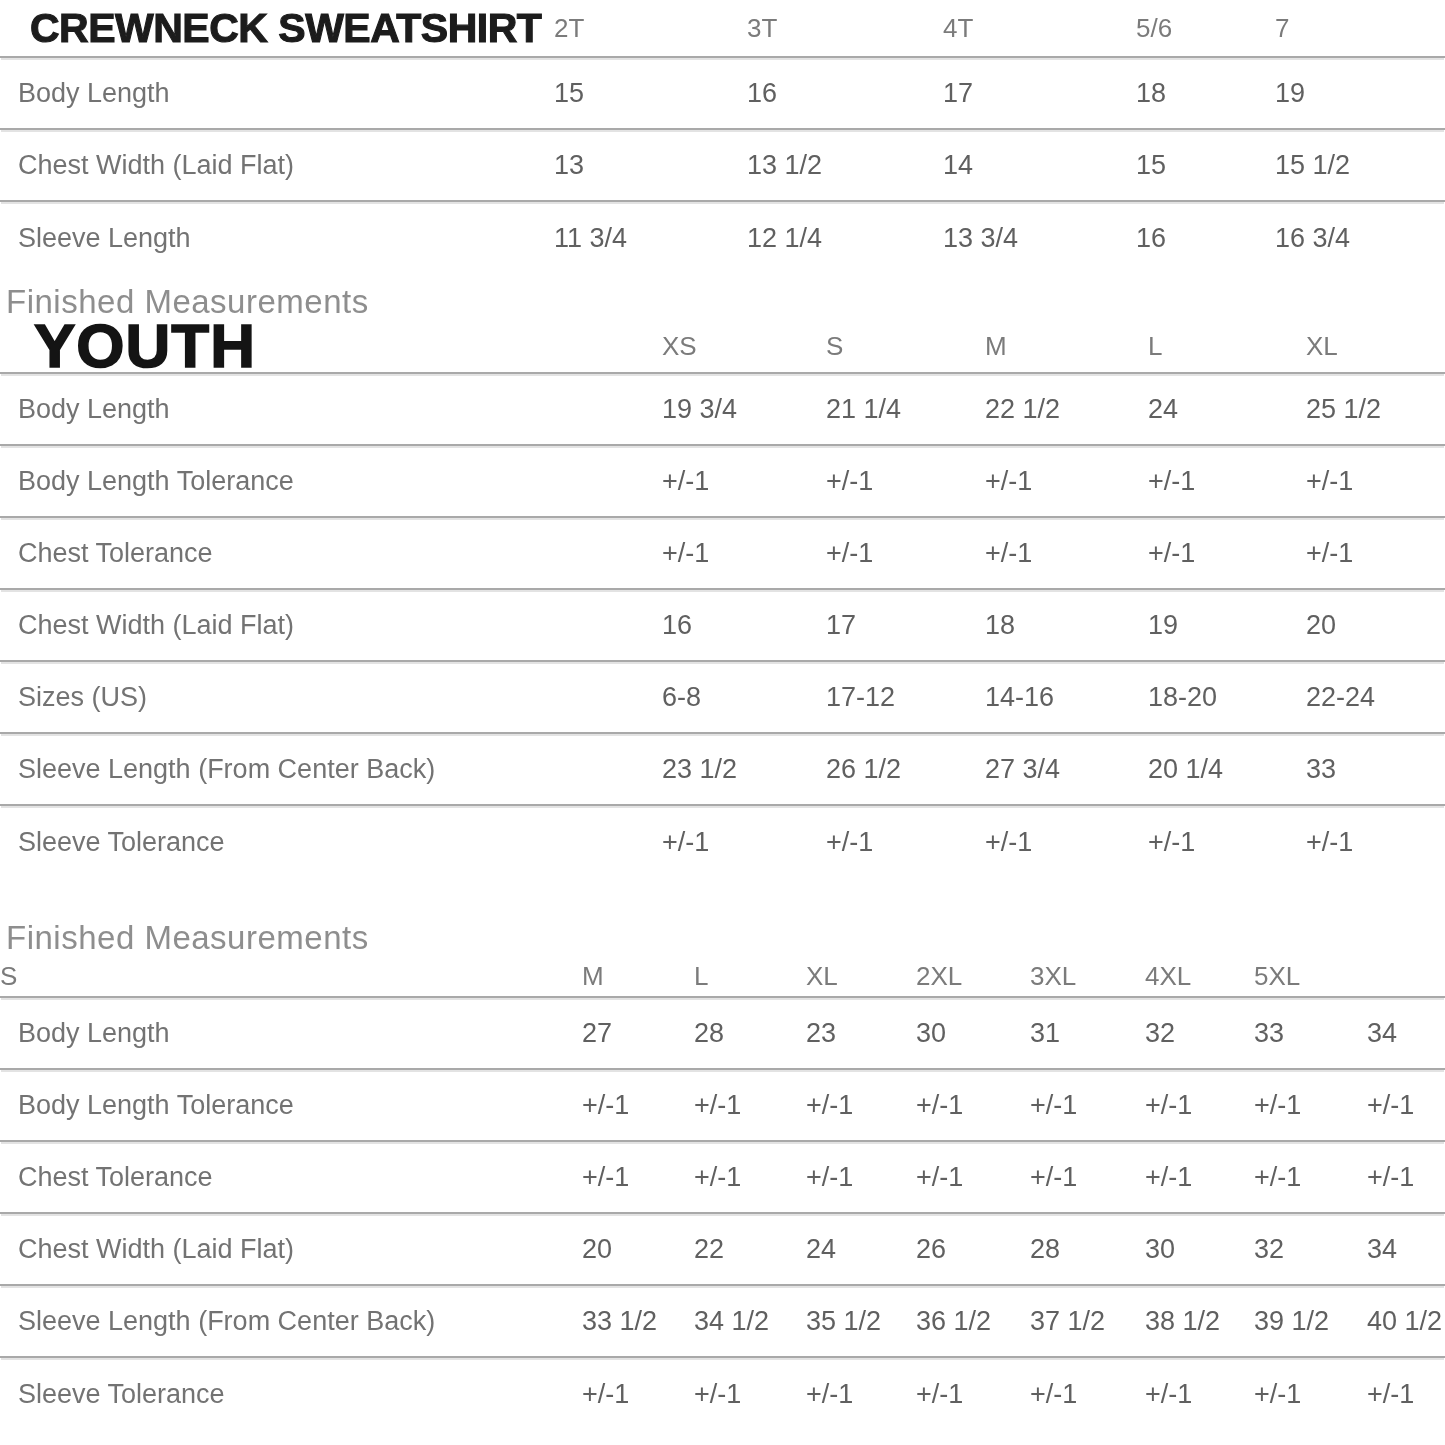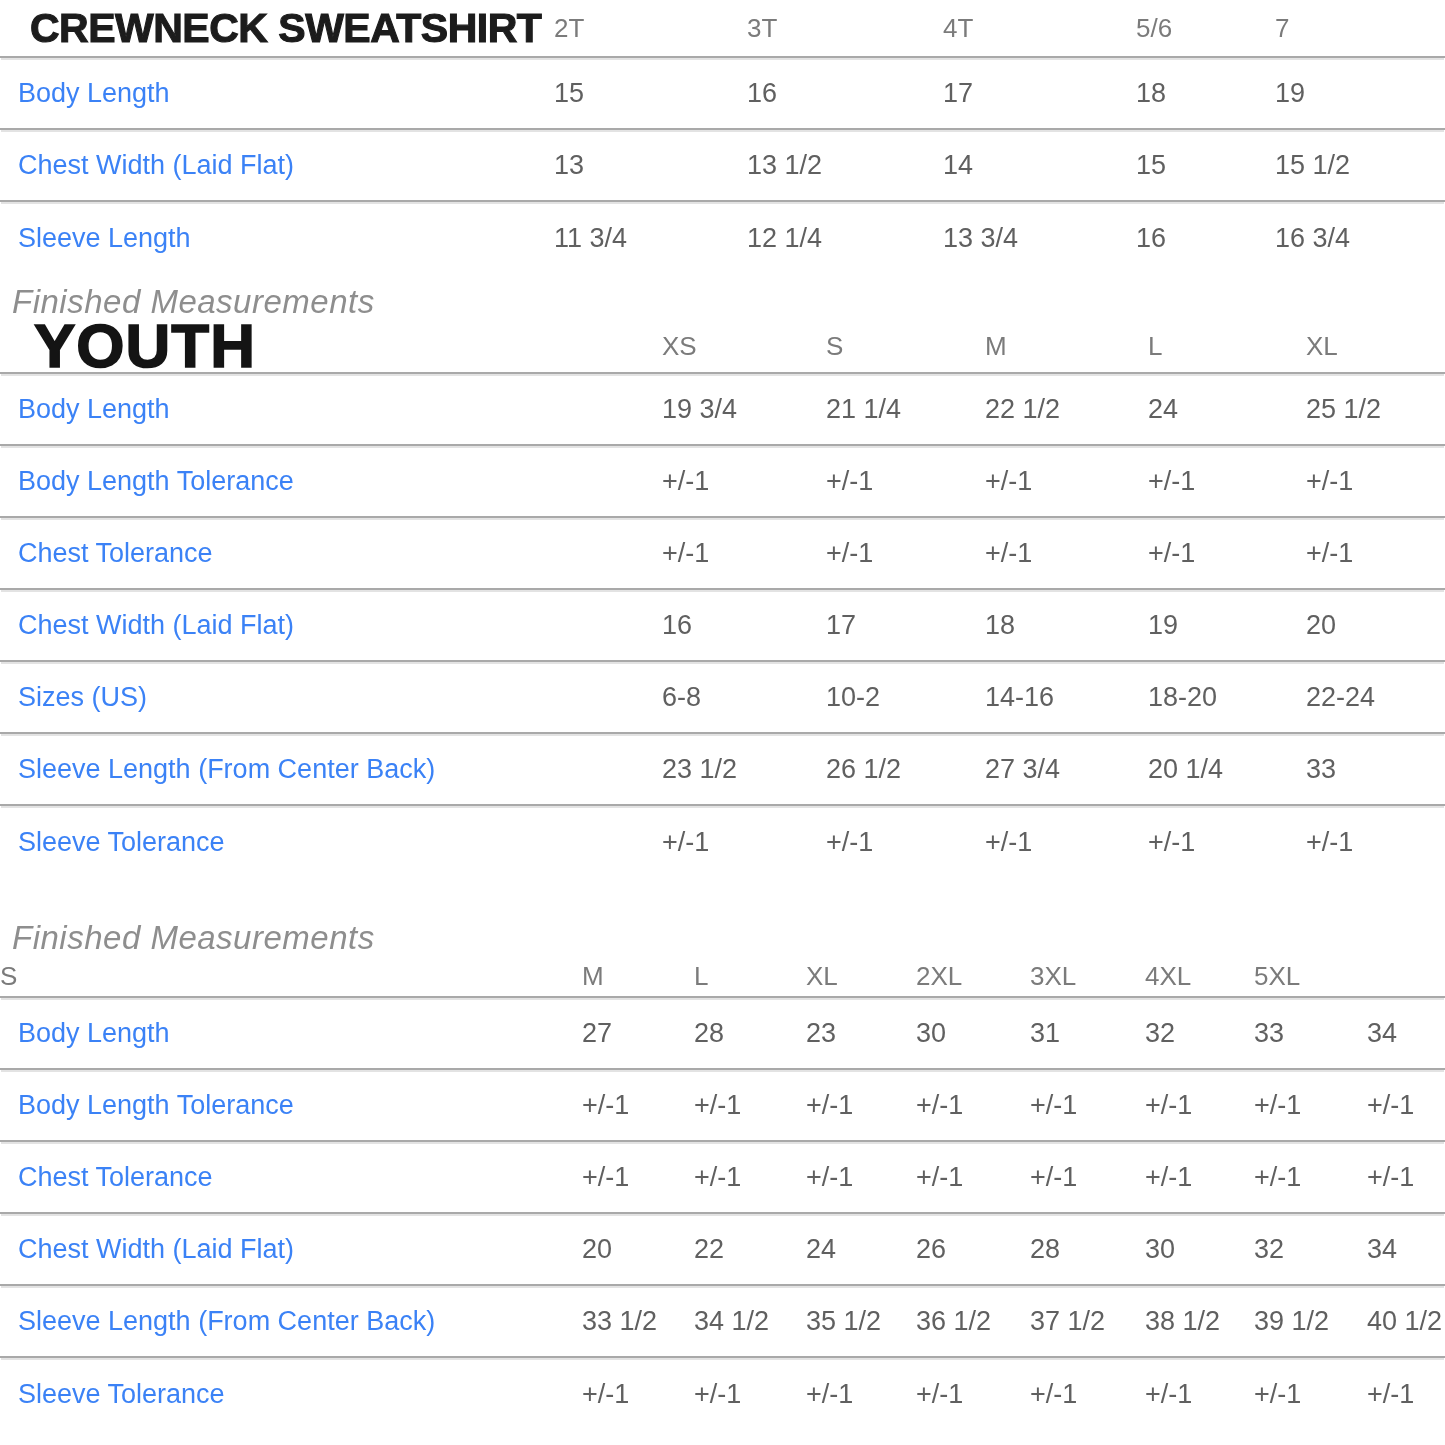--- a/index.html
+++ b/index.html
@@ -24,21 +24,21 @@
   .row.noline { border-bottom: none; box-shadow: none; }
   .hrow {
     display: grid;
     align-items: center;
     border-bottom: 2px solid #a9a9a9;
     box-shadow: 0 3px 0 -1px #e3e3e3;
   }
   .lbl {
     padding-left: 18px;
     font-size: 27px;
-    color: #3b82f6;
+    color: #737373;
     white-space: nowrap;
   }
   .val {
     font-size: 27px;
     color: #606060;
     white-space: nowrap;
   }
   .col {
     font-size: 26px;
     font-weight: normal;
@@ -58,27 +58,26 @@
     font-size: 41px;
     font-weight: bold;
     letter-spacing: -0.5px;
     color: #1c1c1c;
     -webkit-text-stroke: 1.1px currentColor;
     white-space: nowrap;
   }
 
   
   .section-label {
-    padding-left: 12px;
+    padding-left: 6px;
     font-size: 33px;
     line-height: 36px;
     color: #8e8e8e;
     letter-spacing: 0.5px;
     white-space: nowrap;
-    font-style: italic;
   }
   .big-title {
     font-size: 62px;
     font-weight: bold;
     color: #141414;
     -webkit-text-stroke: 1.6px currentColor;
     letter-spacing: 1px;
     line-height: 0.8;
     white-space: nowrap;
   }
@@ -169,21 +168,21 @@
         <div class="lbl">Chest Width (Laid Flat)</div>
         <div class="val">16</div>
         <div class="val">17</div>
         <div class="val">18</div>
         <div class="val">19</div>
         <div class="val">20</div>
       </div>
       <div class="row">
         <div class="lbl">Sizes (US)</div>
         <div class="val">6-8</div>
-        <div class="val">10-2</div>
+        <div class="val">17-12</div>
         <div class="val">14-16</div>
         <div class="val">18-20</div>
         <div class="val">22-24</div>
       </div>
       <div class="row">
         <div class="lbl">Sleeve Length (From Center Back)</div>
         <div class="val">23 1/2</div>
         <div class="val">26 1/2</div>
         <div class="val">27 3/4</div>
         <div class="val">20 1/4</div>

